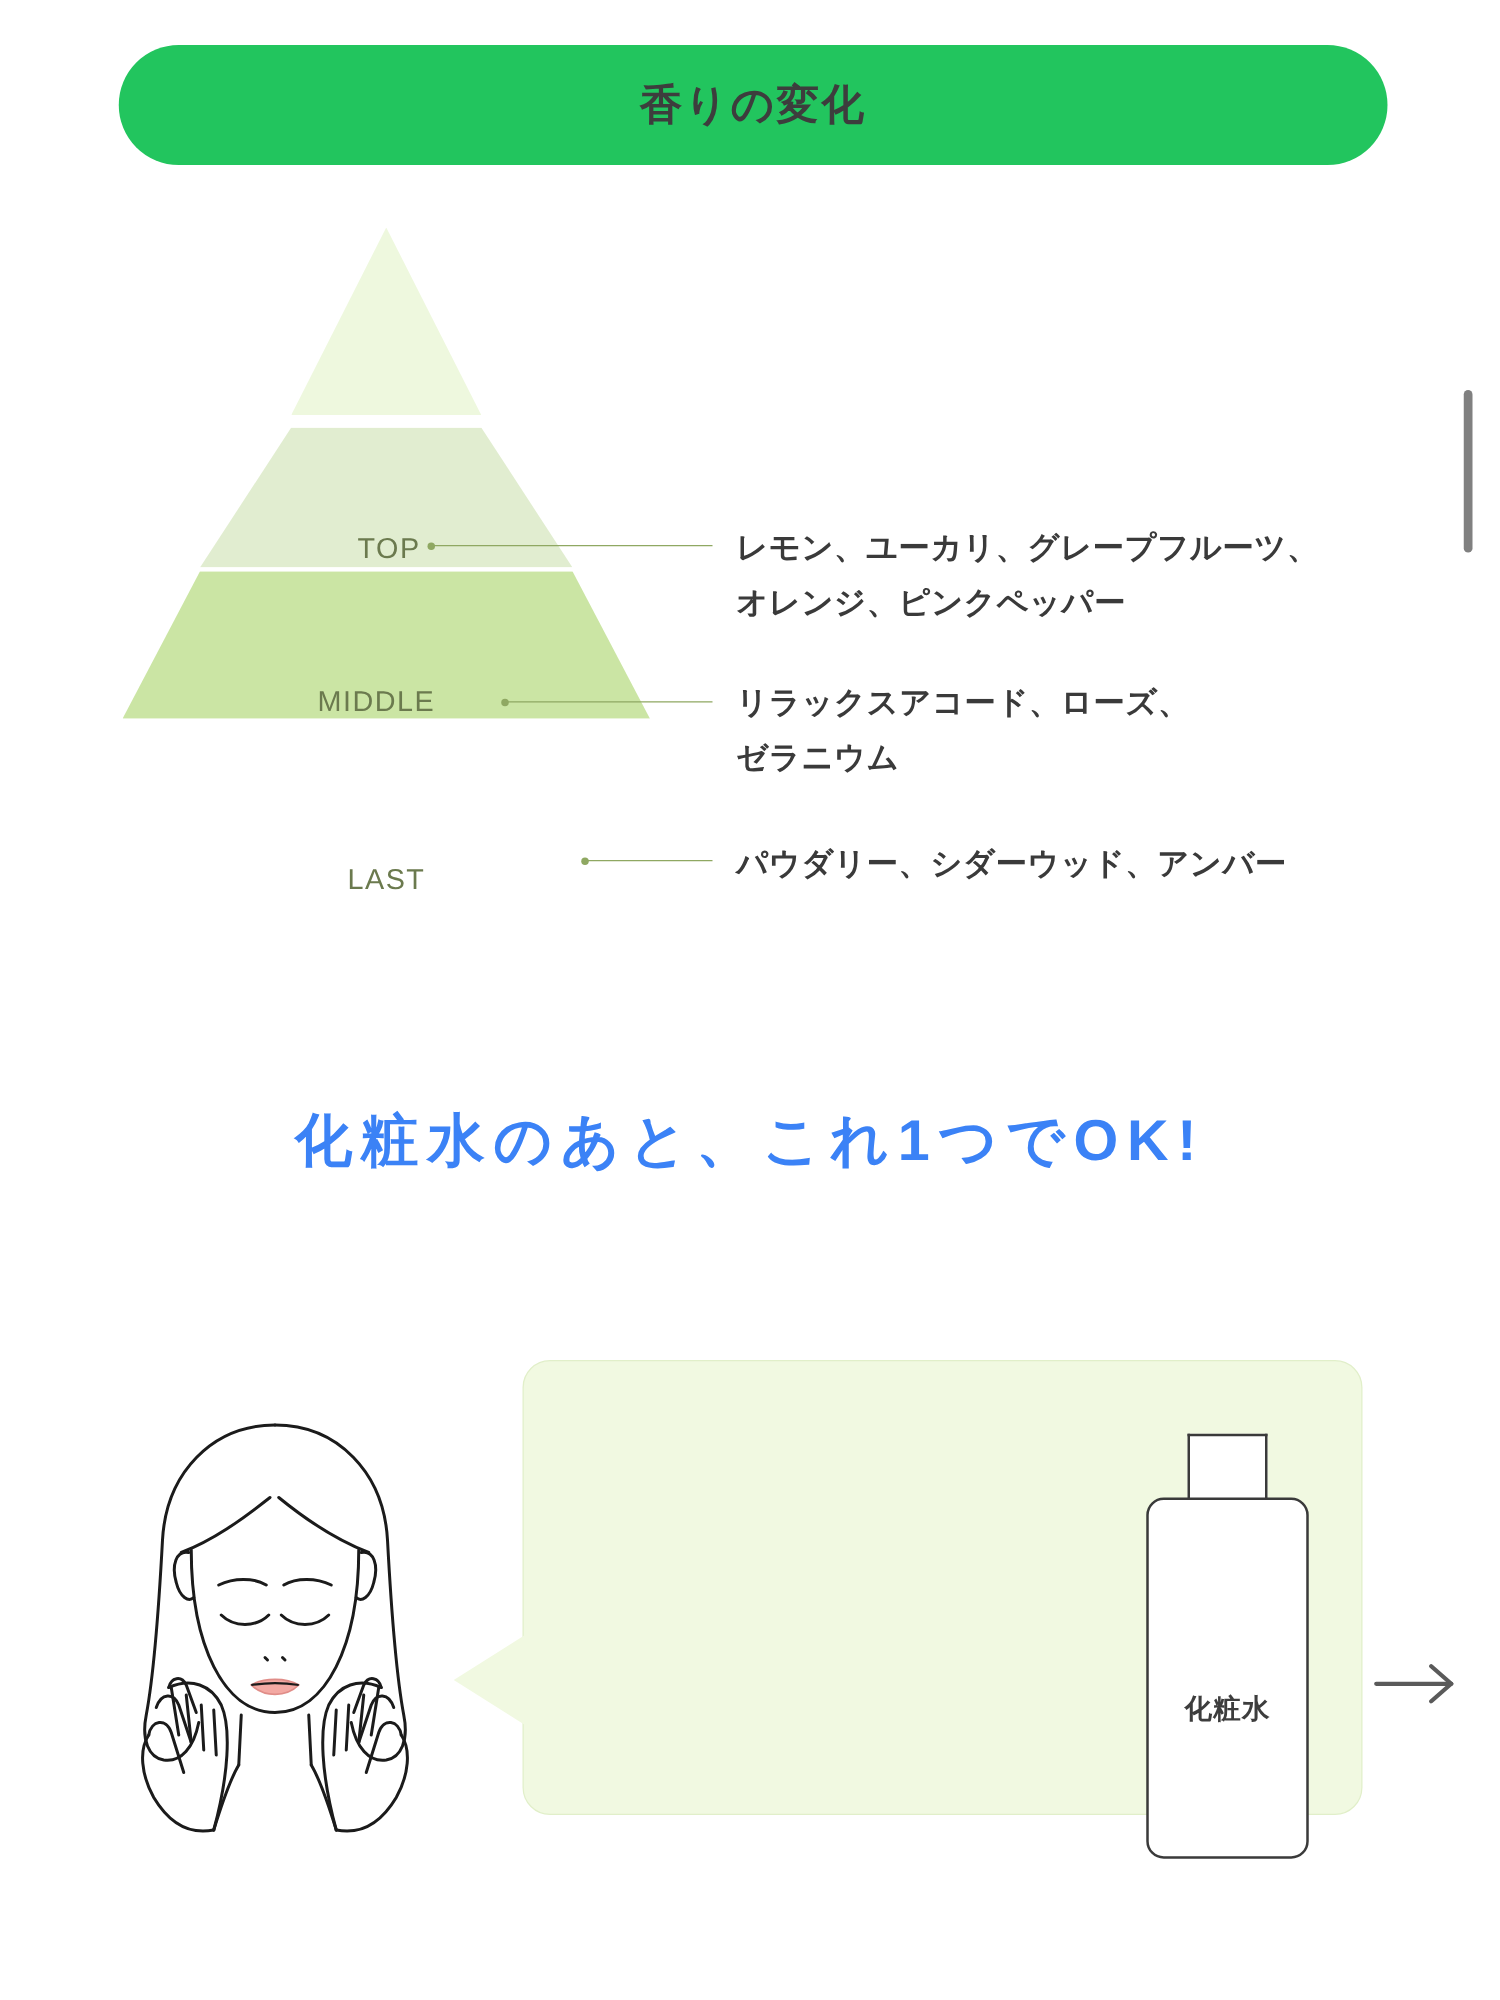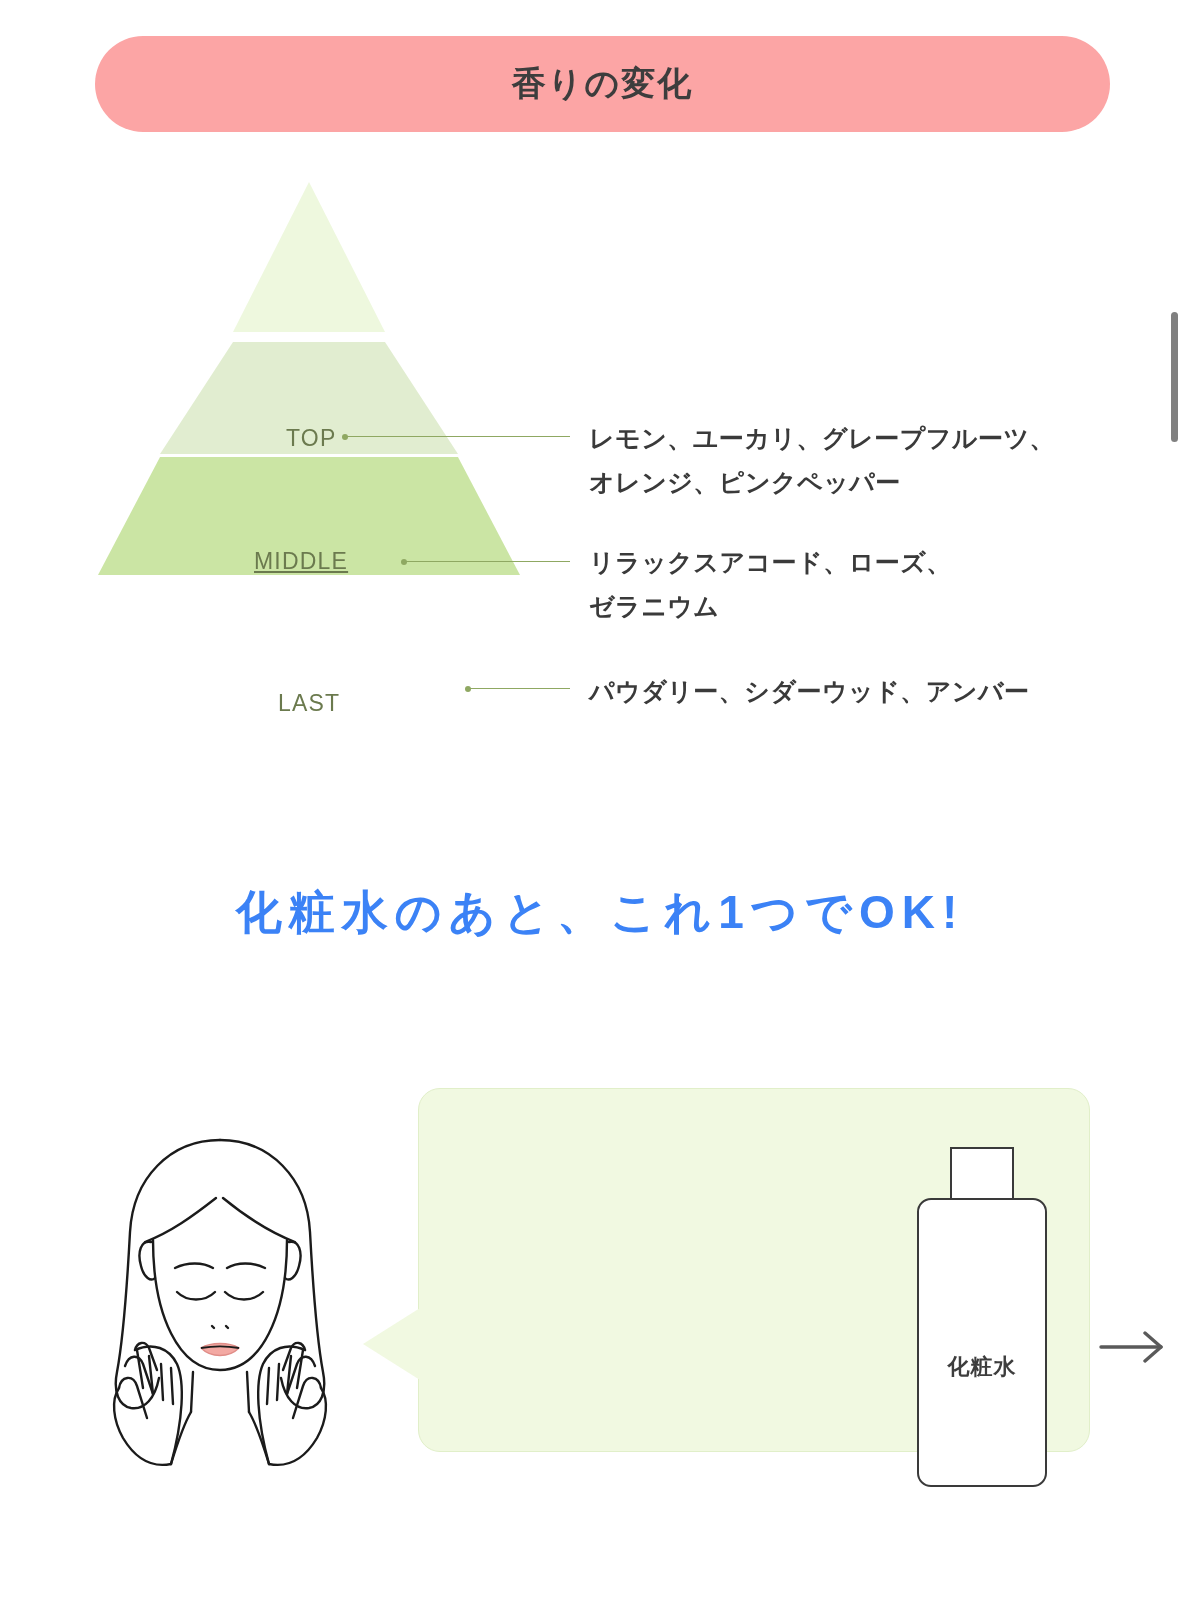--- a/index.html
+++ b/index.html
@@ -17,21 +17,21 @@
     background: #ffffff;
   }
 
   
   .header-pill {
     position: absolute;
     left: 95px;
     top: 36px;
     width: 1015px;
     height: 96px;
-    background: #fca5a5;
+    background: #22c55e;
     border-radius: 48px;
     display: flex;
     align-items: center;
     justify-content: center;
   }
   .header-pill-title {
     font-size: 34px;
     font-weight: 700;
     color: #3d3d3d;
     letter-spacing: 2px;
@@ -72,21 +72,21 @@
   }
   .pyr-label {
     position: absolute;
     font-size: 23px;
     letter-spacing: 1.2px;
     color: #6b7a4e;
     font-weight: 400;
     white-space: nowrap;
   }
   .pyr-label-top    { left: 286px; top: 255px; }
-  .pyr-label-middle { left: 254px; top: 378px; text-decoration: underline; }
+  .pyr-label-middle { left: 254px; top: 378px; }
   .pyr-label-last   { left: 278px; top: 520px; }
 
   
   .connector {
     position: absolute;
     height: 1px;
     background: #8fa862;
   }
   .connector::before {
     content: "";

